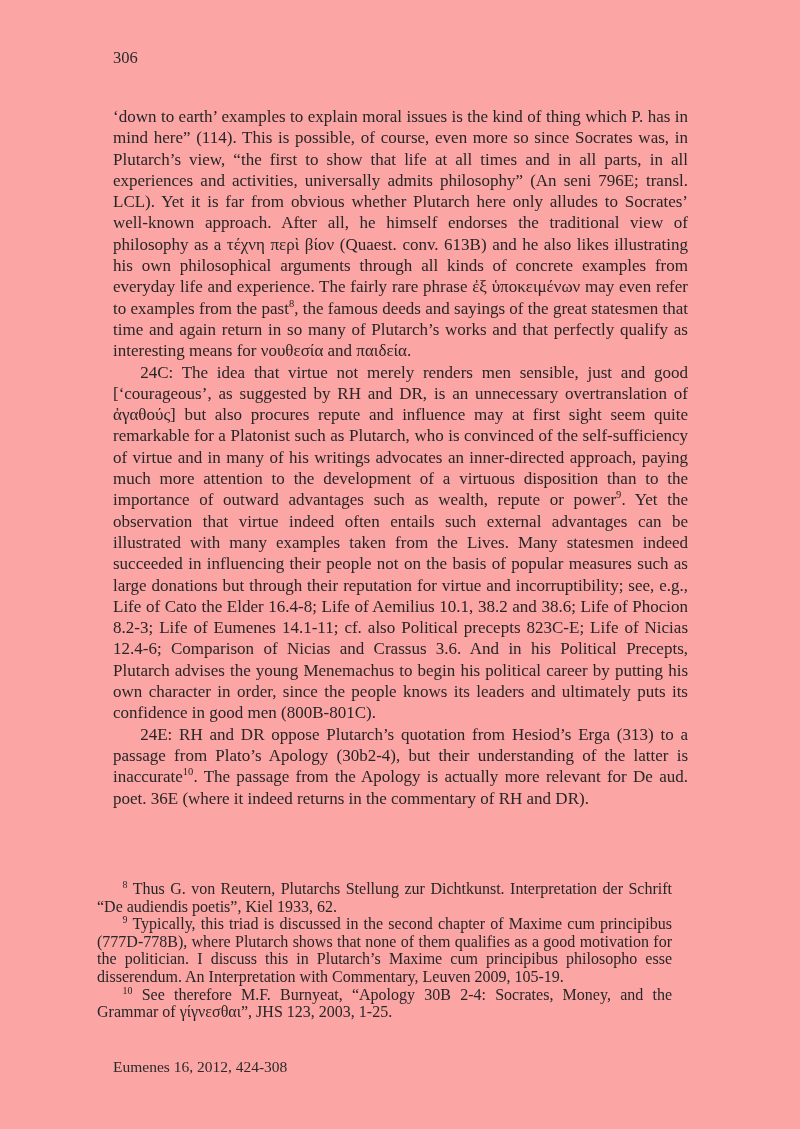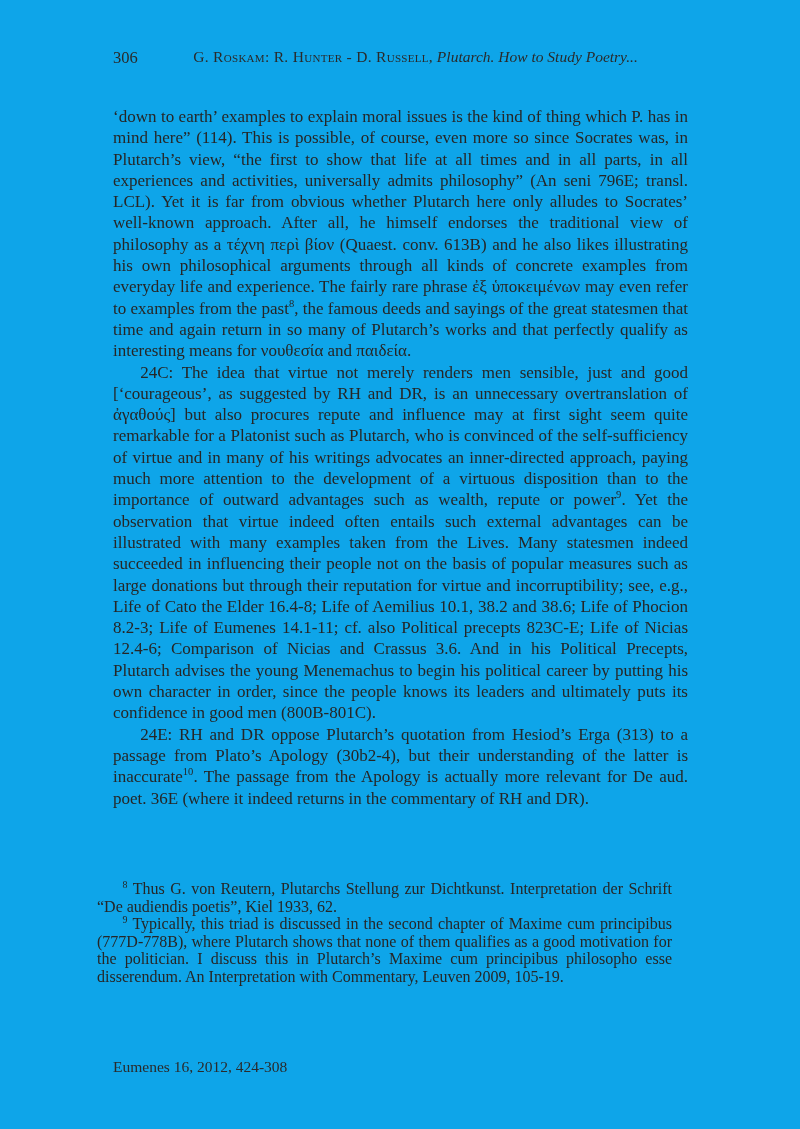--- a/index.html
+++ b/index.html
@@ -1,20 +1,20 @@
 <!DOCTYPE html>
 <html><head>
 <meta charset="utf-8">
 <style>
   html, body { margin: 0; padding: 0; background: #ffffff; }
   .page {
     position: relative;
     width: 800px;
     height: 1129px;
-    background: #0ea5e9;
+    background: #fca5a5;
     font-family: "Liberation Serif", "DejaVu Serif", serif;
     color: #262626;
     overflow: hidden;
   }
   .running-head {
     position: absolute;
     top: 48px; left: 113px; width: 575px;
     height: 20px;
   }
   .page-number {
@@ -63,33 +63,31 @@
     color: #2a2a2a;
   }
 </style>
 </head>
 <body>
 
 <div class="page">
 
   <div class="running-head">
     <span class="page-number">306</span>
-    <div class="head-center">
-      <span class="head-authors">G. Roskam: R. Hunter - D. Russell,</span><span class="head-title"> Plutarch. How to Study Poetry...</span>
-    </div>
   </div>
 
   <div class="body-text">
       <p class=""><span>‘down to earth’ examples to explain moral issues is the kind of thing which P. has in mind here” (114). This is possible, of course, even more so since Socrates was, in Plutarch’s view, “the first to show that life at all times and in all parts, in all experiences and activities, universally admits philosophy” (</span><span class="it">An seni</span><span> 796E; transl. </span><span class="it">LCL</span><span>). Yet it is far from obvious whether Plutarch here only alludes to Socrates’ well-known approach. After all, he himself endorses the traditional view of philosophy as a τέχνη περὶ βίον (</span><span class="it">Quaest. conv.</span><span> 613B) and he also likes illustrating his own philosophical arguments through all kinds of concrete examples from everyday life and experience. The fairly rare phrase ἐξ ὑποκειμένων may even refer to examples from the past</span><span class="sup">8</span><span>, the famous deeds and sayings of the great statesmen that time and again return in so many of Plutarch’s works and that perfectly qualify as interesting means for νουθεσία and παιδεία.</span></p>
       <p class="indent"><span>24C: The idea that virtue not merely renders men sensible, just and good [‘courageous’, as suggested by RH and DR, is an unnecessary overtranslation of ἀγαθούς] but also procures repute and influence may at first sight seem quite remarkable for a Platonist such as Plutarch, who is convinced of the self-sufficiency of virtue and in many of his writings advocates an inner-directed approach, paying much more attention to the development of a virtuous disposition than to the importance of outward advantages such as wealth, repute or power</span><span class="sup">9</span><span>. Yet the observation that virtue indeed often entails such external advantages can be illustrated with many examples taken from the </span><span class="it">Lives</span><span>. Many statesmen indeed succeeded in influencing their people not on the basis of popular measures such as large donations but through their reputation for virtue and incorruptibility; see, e.g., </span><span class="it">Life of Cato the Elder</span><span> 16.4-8; </span><span class="it">Life of Aemilius</span><span> 10.1, 38.2 and 38.6; </span><span class="it">Life of Phocion</span><span> 8.2-3; </span><span class="it">Life of Eumenes</span><span> 14.1-11; cf. also </span><span class="it">Political precepts</span><span> 823C-E; </span><span class="it">Life of Nicias</span><span> 12.4-6; </span><span class="it">Comparison of Nicias and Crassus</span><span> 3.6. And in his </span><span class="it">Political Precepts</span><span>, Plutarch advises the young Menemachus to begin his political career by putting his own character in order, since the people knows its leaders and ultimately puts its confidence in good men (800B-801C).</span></p>
       <p class="indent"><span>24E: RH and DR oppose Plutarch’s quotation from Hesiod’s </span><span class="it">Erga</span><span> (313) to a passage from Plato’s </span><span class="it">Apology</span><span> (30b2-4), but their understanding of the latter is inaccurate</span><span class="sup">10</span><span>. The passage from the </span><span class="it">Apology</span><span> is actually more relevant for </span><span class="it">De aud. poet.</span><span> 36E (where it indeed returns in the commentary of RH and DR).</span></p>
     </div>
 
   <div class="footnotes">
       <p><span class="sup">8</span><span> Thus G. von Reutern, </span><span class="it">Plutarchs Stellung zur Dichtkunst. Interpretation der Schrift “De audiendis poetis”</span><span>, Kiel 1933, 62.</span></p>
       <p><span class="sup">9</span><span> Typically, this triad is discussed in the second chapter of </span><span class="it">Maxime cum principibus</span><span> (777D-778B), where Plutarch shows that none of them qualifies as a good motivation for the politician. I discuss this in </span><span class="it">Plutarch’s Maxime cum principibus philosopho esse disserendum. An Interpretation with Commentary</span><span>, Leuven 2009, 105-19.</span></p>
+      <p><span class="sup">10</span><span> See therefore M.F. Burnyeat, “Apology 30B 2-4: Socrates, Money, and the Grammar of γίγνεσθαι”, </span><span class="it">JHS</span><span> 123, 2003, 1-25.</span></p>
     </div>
 
   <div class="page-footer">
     <span class="it">Eumenes</span><span> 16, 2012, 424-308</span>
   </div>
 
 </div>
 
 </body></html>

